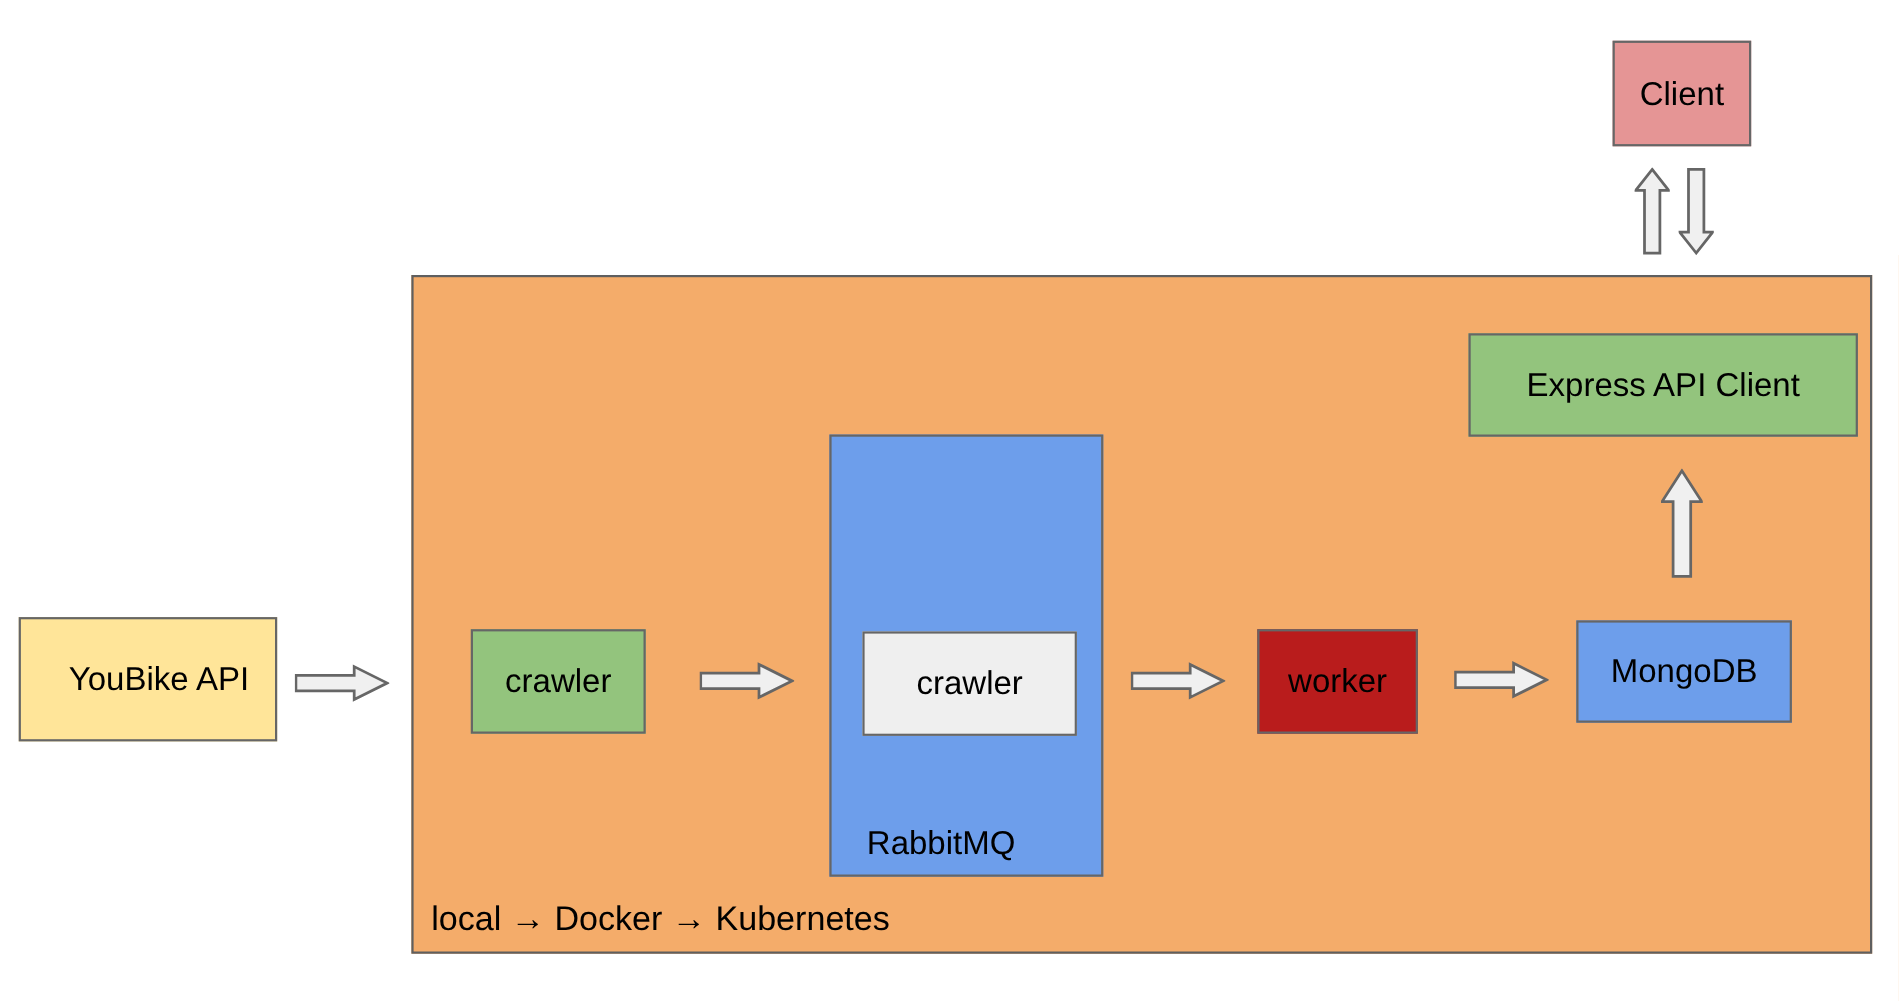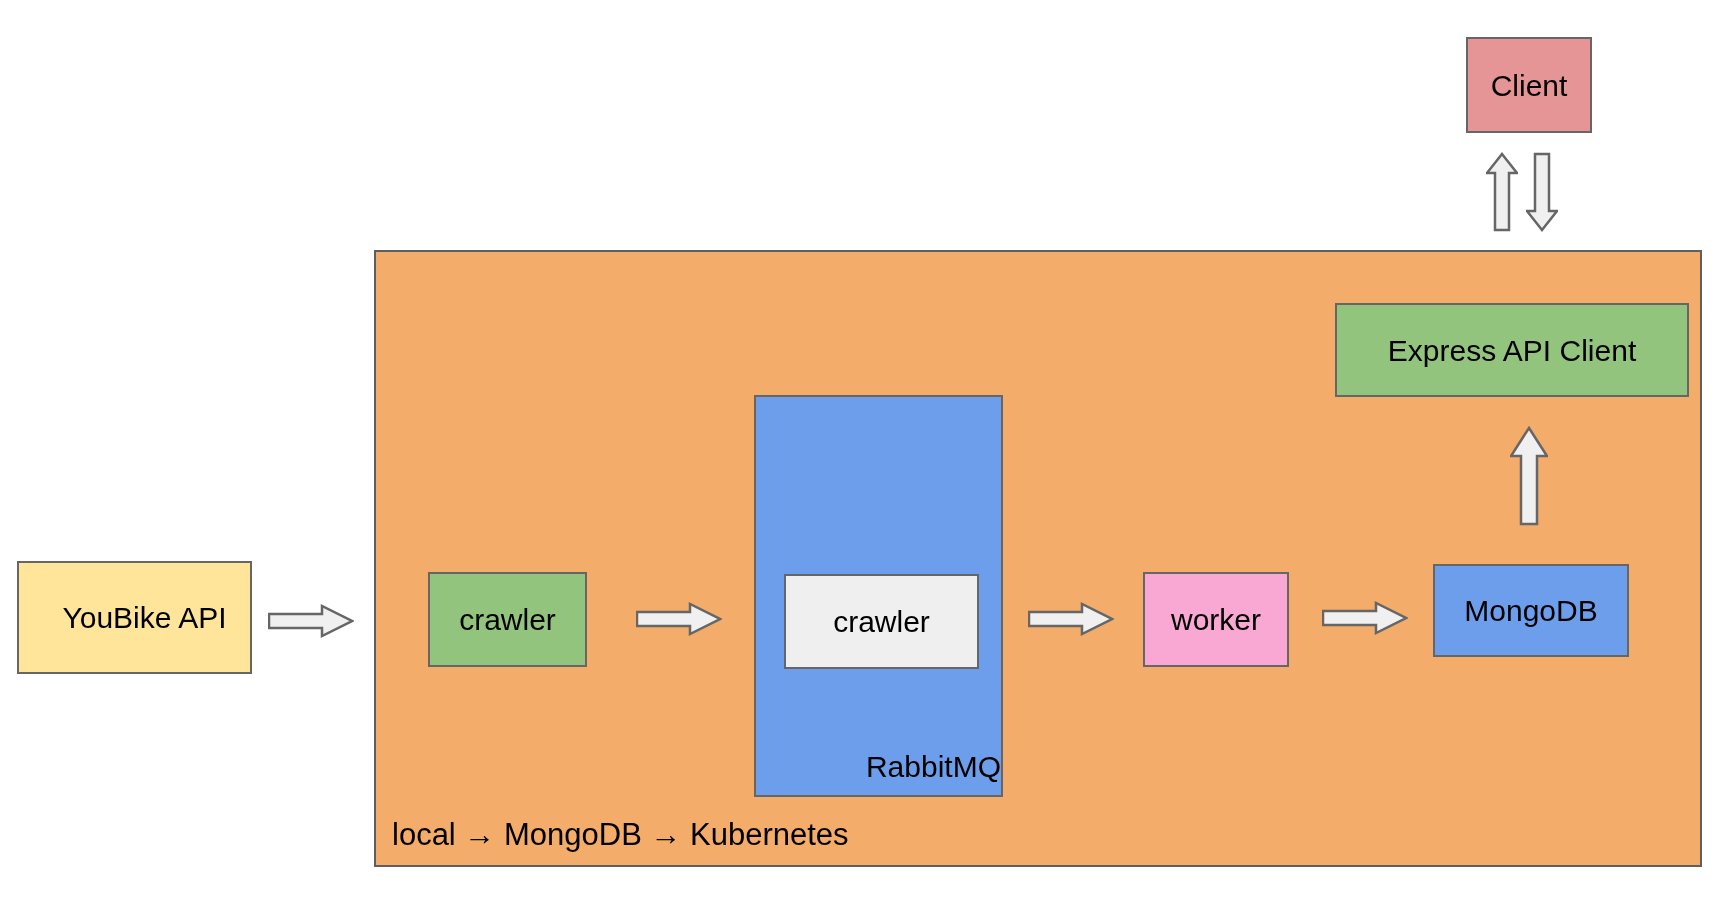--- a/index.html
+++ b/index.html
@@ -30,24 +30,24 @@
   }
   .caption {
     position: absolute;
     left: 16px;
     bottom: 12px;
     font-size: 31px;
     white-space: nowrap;
   }
   .rabbit-label {
     position: absolute;
-    left: 0;
+    left: 16px;
     right: 0;
     bottom: 12px;
-    text-align: right;
+    text-align: left;
     font-size: 30px;
     padding-left: 16px;
   }
   .arrow { position: absolute; display: block; }
   .arrow polygon { stroke-width: 2.5; stroke-linejoin: miter; }
 </style>
 </head>
 <body>
 
 <div class="canvas">
@@ -63,33 +63,33 @@
     </div>
 
     <div class="node" style="left: 378px; top: 143px; width: 249px; height: 402px; background-color: rgb(109, 158, 235); border-color: rgb(102, 102, 102);">
 
       <div class="node" style="left: 28px; top: 177px; width: 195px; height: 95px; background-color: rgb(239, 239, 239); border-color: rgb(102, 102, 102);">
         <span>crawler</span>
       </div>
       <div class="rabbit-label">RabbitMQ</div>
     </div>
 
-    <div class="node" style="left: 767px; top: 320px; width: 146px; height: 95px; background-color: #f9a8d4; border-color: rgb(102, 102, 102);">
+    <div class="node" style="left: 767px; top: 320px; width: 146px; height: 95px; background-color: #b91c1c; border-color: rgb(102, 102, 102);">
       <span>worker</span>
     </div>
 
     <div class="node" style="left: 1057px; top: 312px; width: 196px; height: 93px; background-color: rgb(109, 158, 235); border-color: rgb(102, 102, 102); align-items: center;">
       <span>MongoDB</span>
     </div>
 
     <div class="node" style="left: 959px; top: 51px; width: 354px; height: 94px; background-color: rgb(147, 196, 125); border-color: rgb(102, 102, 102);">
       <span>Express API Client</span>
     </div>
 
-    <div class="caption">local → MongoDB → Kubernetes</div>
+    <div class="caption">local → Docker → Kubernetes</div>
   </div>
 
   <div class="node" style="left: 1466px; top: 37px; width: 126px; height: 96px; background-color: rgb(229, 149, 149); border-color: rgb(102, 102, 102);">
     <span>Client</span>
   </div>
 
   <svg class="arrow" style="left:268px; top:603px;" width="86" height="36" viewBox="0 0 86 36">
     <polygon points="1,11 54,11 54,3 84,18 54,33 54,25 1,25" style="fill: rgb(240, 240, 240); stroke: rgb(102, 102, 102);"></polygon>
   </svg>
 

